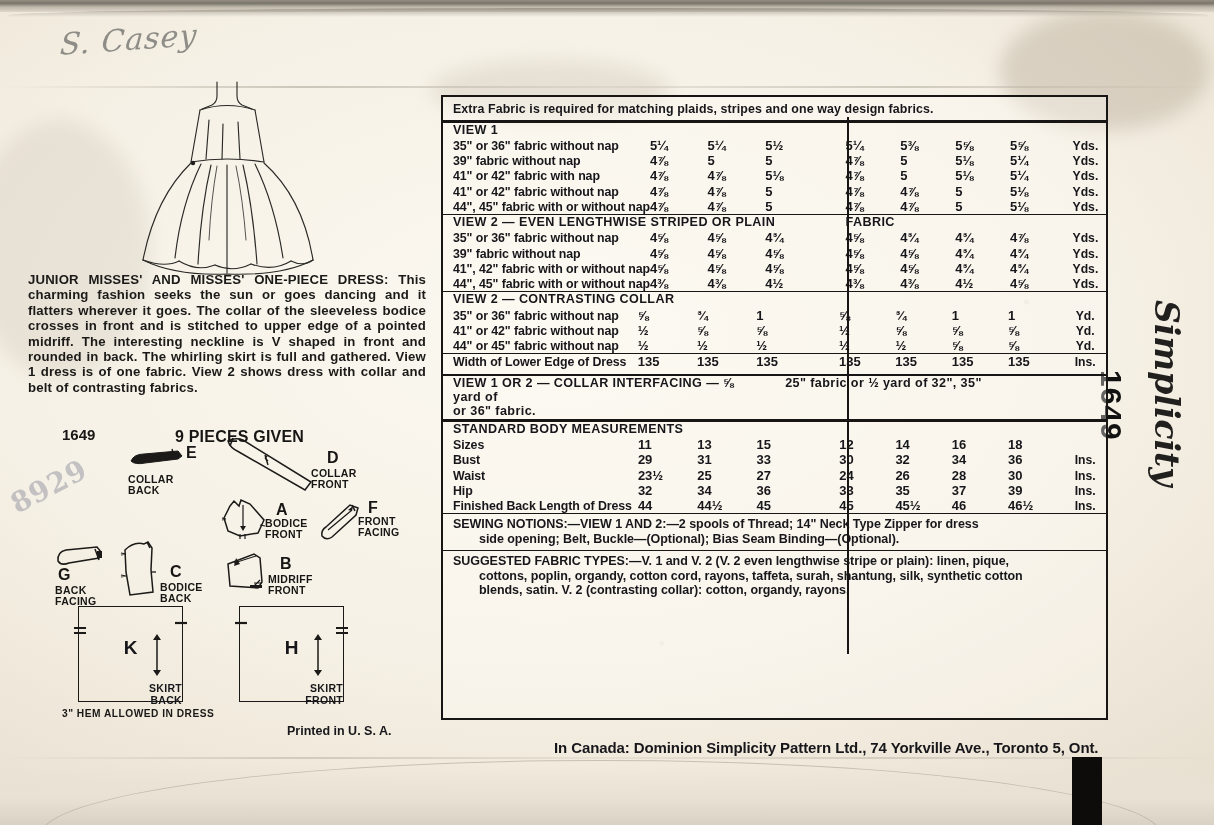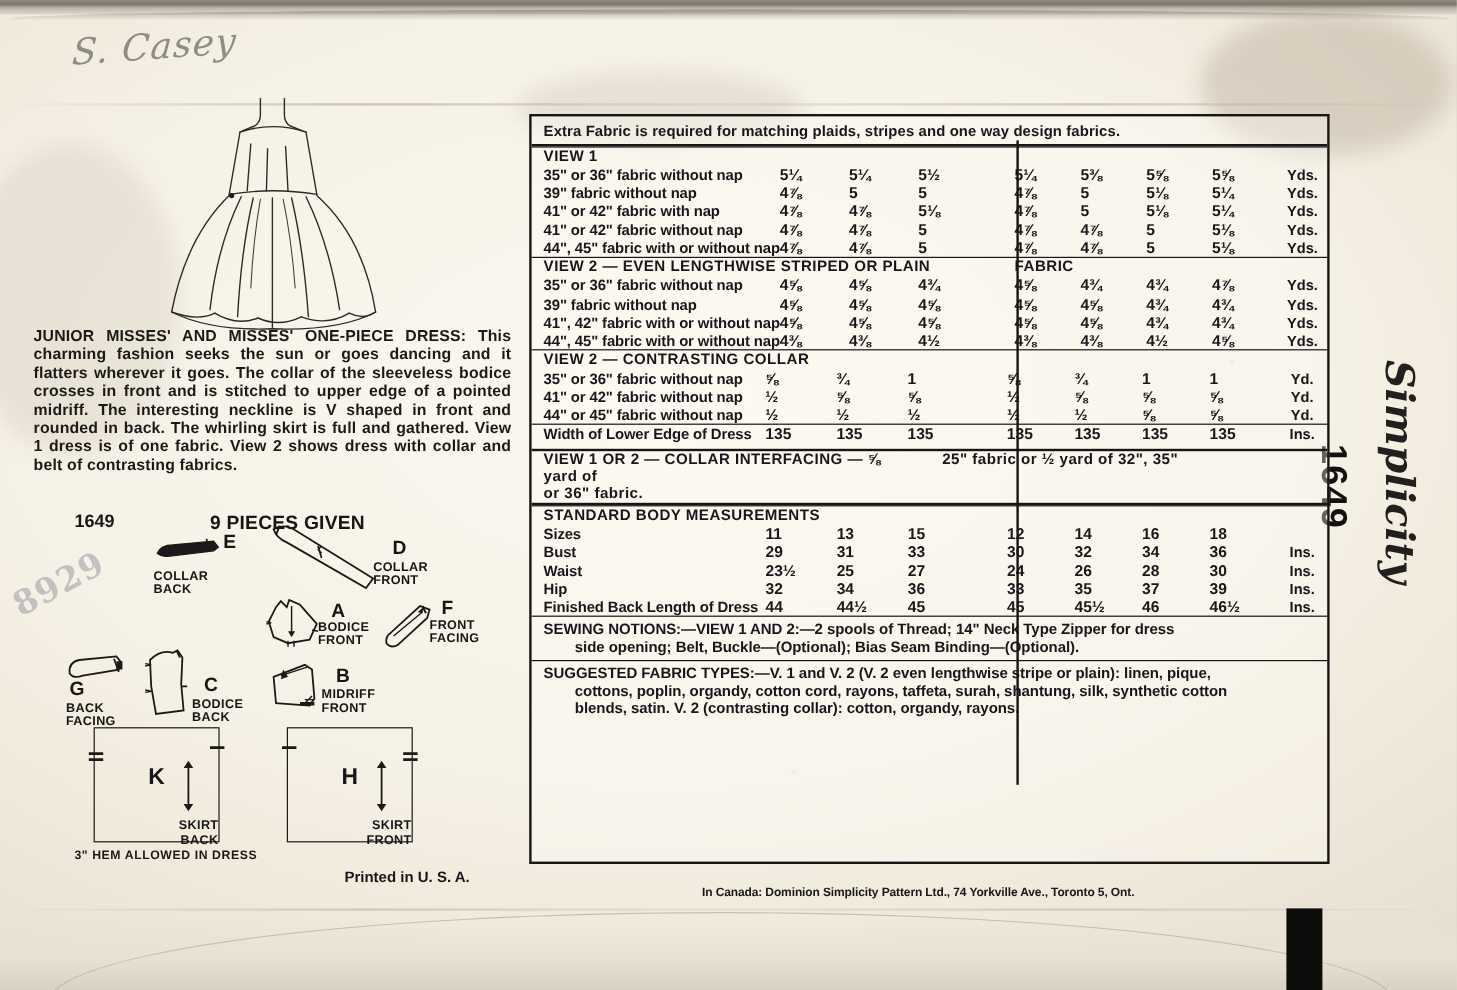--- a/index.html
+++ b/index.html
@@ -89,21 +89,21 @@
     color:#1a1917;letter-spacing:.5px;
   }
   #printed-usa{
     position:absolute;left:287px;top:724px;font-size:12.5px;font-weight:bold;color:#17161a;
   }
   #copyline{
     position:absolute;left:8px;top:738px;font-size:12.6px;font-weight:bold;color:#17161a;
     letter-spacing:-.1px;
   }
   #canadaline{
-    position:absolute;left:585px;top:739px;font-size:10px;font-weight:bold;color:#17161a;
+    position:absolute;left:554px;top:739px;font-size:15px;font-weight:bold;color:#17161a;
     letter-spacing:-.1px;
   }
   #black-bar{
     position:absolute;left:1072px;top:757px;width:30px;height:68px;background:#0d0c0b;
   }
 
   
   #vert-num{
     position:absolute;left:1128px;top:370px;
     font-size:30px;font-weight:bold;color:#111;

